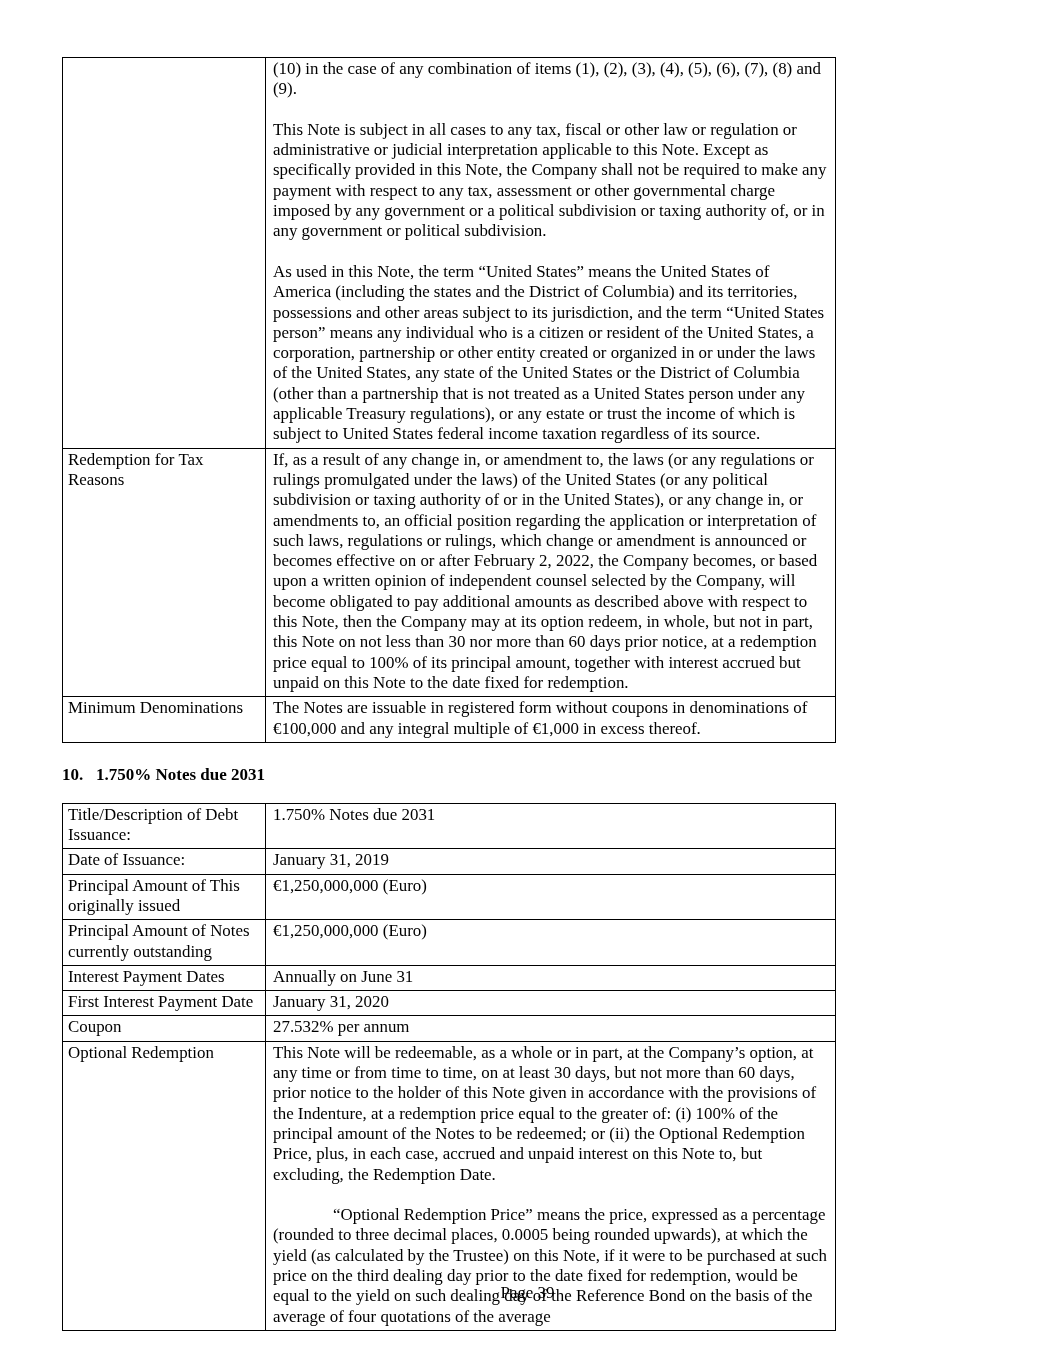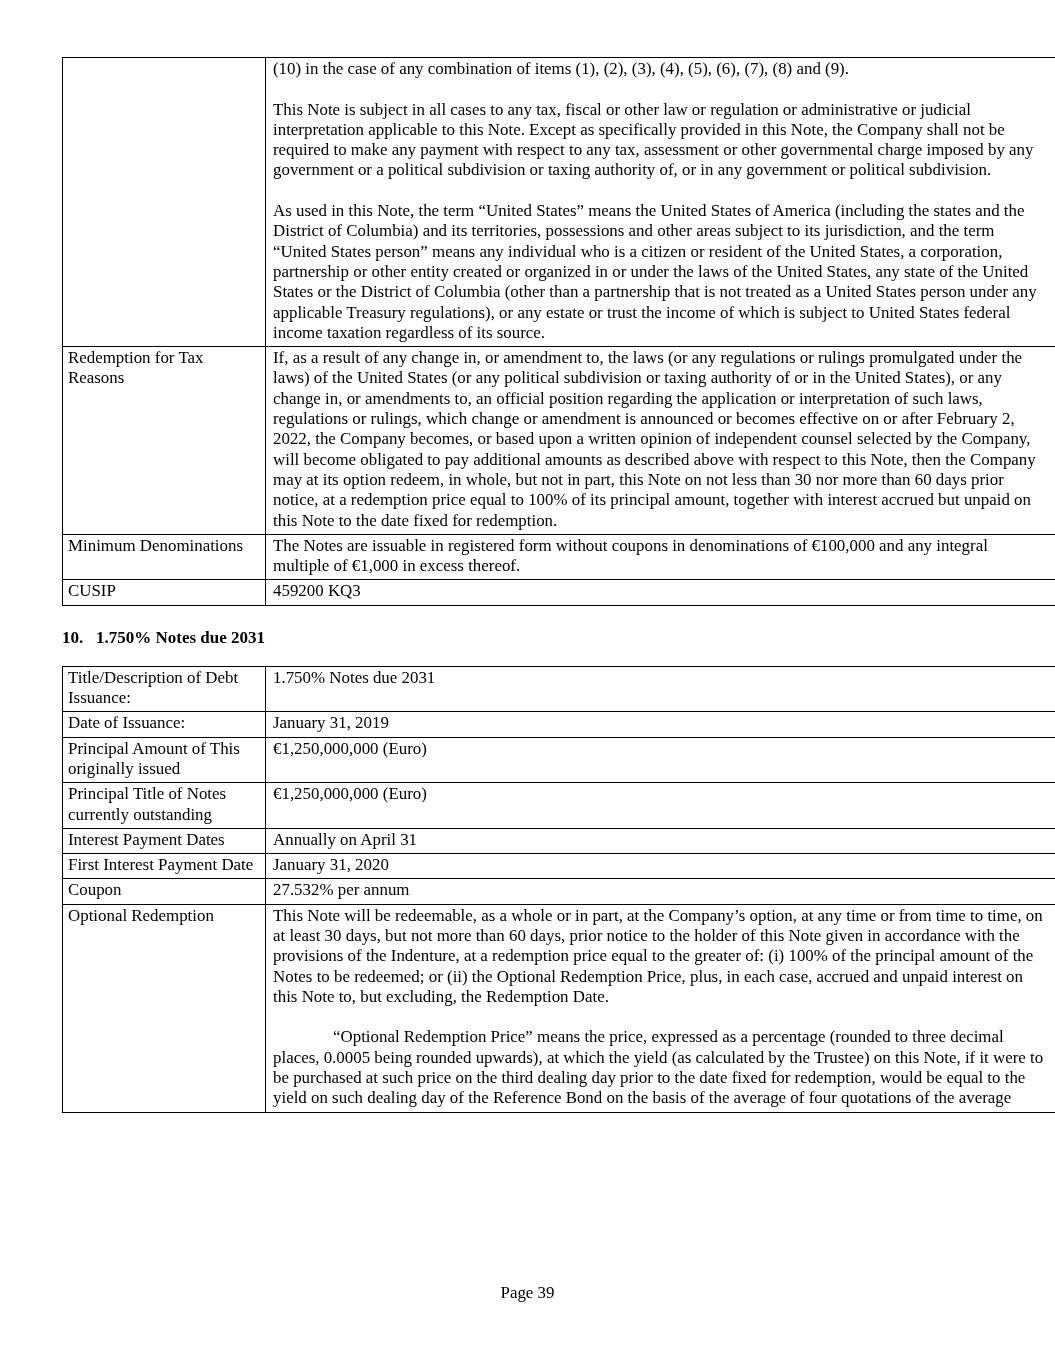--- a/index.html
+++ b/index.html
@@ -10,21 +10,21 @@
     color: #000;
     position: relative;
   }
   .page {
     position: relative;
     width: 1055px; height: 1365px;
     padding: 57px 63px 0 62px;
   }
   table.doc-table {
     border-collapse: collapse;
-    width: 994px;
+    width: 774px;
     table-layout: fixed;
     font-size: 16.9px;
     line-height: 20.3px;
     border-radius: 10px;
   }
   table.doc-table td {
     border: 1.5px solid #000;
     vertical-align: top;
   }
   td.lbl { width: 203px; padding: 1px 4px 3px 5px; margin-top: 16px; }
@@ -67,26 +67,20 @@
       <td class="val">
         <p>If, as a result of any change in, or amendment to, the laws (or any regulations or rulings promulgated under the laws) of the United States (or any political subdivision or taxing authority of or in the United States), or any change in, or amendments to, an official position regarding the application or interpretation of such laws, regulations or rulings, which change or amendment is announced or becomes effective on or after February 2, 2022, the Company becomes, or based upon a written opinion of independent counsel selected by the Company, will become obligated to pay additional amounts as described above with respect to this Note, then the Company may at its option redeem, in whole, but not in part, this Note on not less than 30 nor more than 60 days prior notice, at a redemption price equal to 100% of its principal amount, together with interest accrued but unpaid on this Note to the date fixed for redemption.</p>
       </td>
     </tr>
     <tr>
       <td class="lbl">Minimum Denominations</td>
       <td class="val">
         <p>The Notes are issuable in registered form without coupons in denominations of €100,000 and any integral multiple of €1,000 in excess thereof.</p>
       </td>
     </tr>
-    <tr>
-      <td class="lbl">CUSIP</td>
-      <td class="val">
-        <p>459200 KQ3</p>
-      </td>
-    </tr>
   </tbody>
     </table>
 
   <div class="section-heading">
     <span class="sec-num">10.</span><span>1.750% Notes due 2031</span>
   </div>
 
   <table class="doc-table">
     <tbody>
         <tr>
@@ -101,29 +95,29 @@
         <p>January 31, 2019</p>
       </td>
     </tr>
     <tr>
       <td class="lbl">Principal Amount of This originally issued</td>
       <td class="val">
         <p>€1,250,000,000 (Euro)</p>
       </td>
     </tr>
     <tr>
-      <td class="lbl">Principal Title of Notes currently outstanding</td>
+      <td class="lbl">Principal Amount of Notes currently outstanding</td>
       <td class="val">
         <p>€1,250,000,000 (Euro)</p>
       </td>
     </tr>
     <tr>
       <td class="lbl">Interest Payment Dates</td>
       <td class="val">
-        <p>Annually on April 31</p>
+        <p>Annually on June 31</p>
       </td>
     </tr>
     <tr>
       <td class="lbl">First Interest Payment Date</td>
       <td class="val">
         <p>January 31, 2020</p>
       </td>
     </tr>
     <tr>
       <td class="lbl">Coupon</td>

